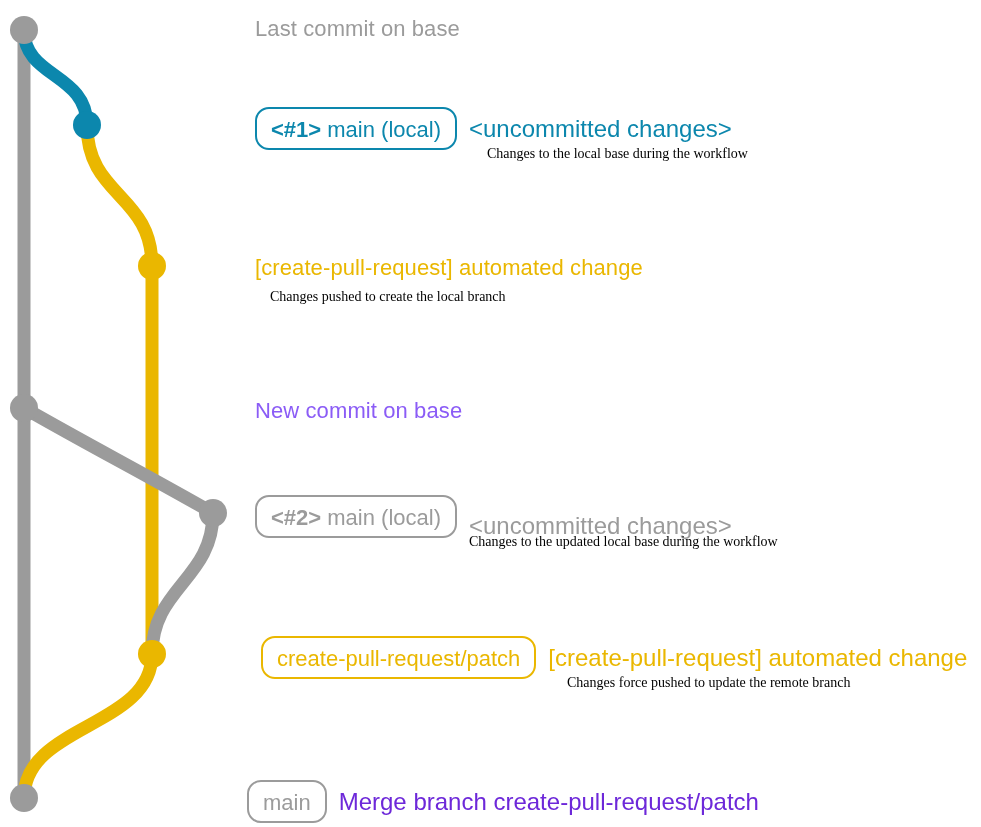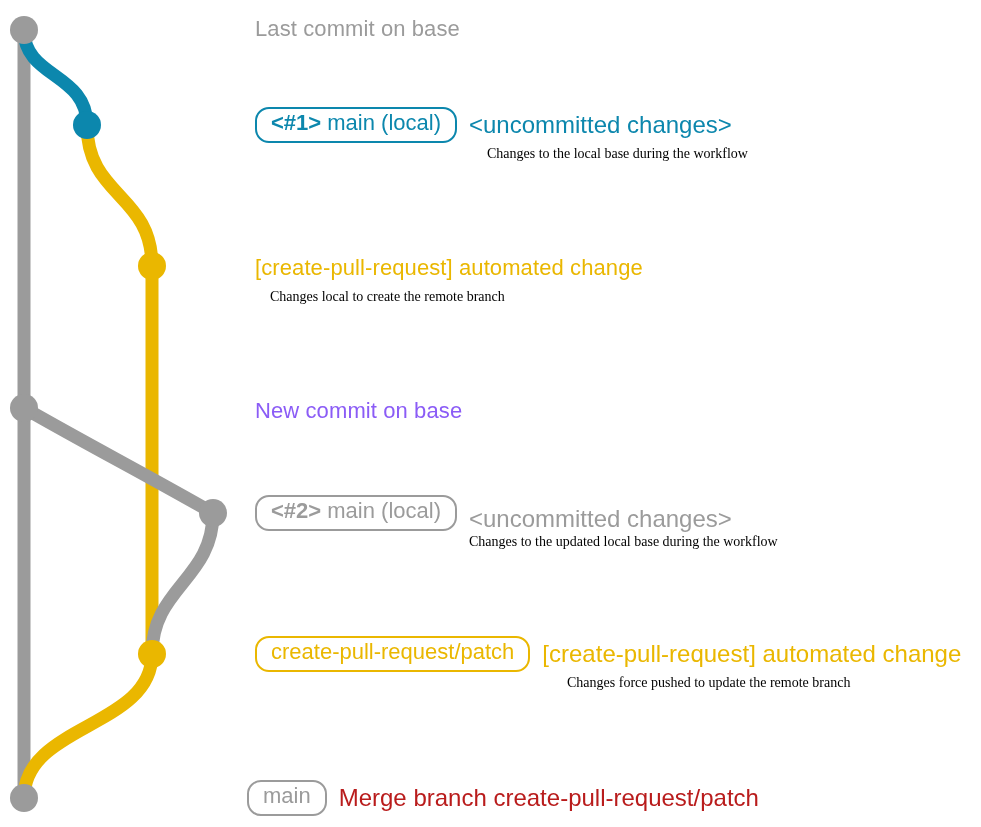--- a/index.html
+++ b/index.html
@@ -32,21 +32,21 @@
   .caption {
     font-family: "Liberation Sans", sans-serif;
     font-size: 22px;
     letter-spacing: 0.1px;
   }
   
   .pill {
     display: inline-block;
     border: 2px solid currentColor;
     border-radius: 14px;
-    padding: 3px 14px 7px 14px;
+    padding: 10px 14px 7px 14px;
     font-family: "Liberation Sans", sans-serif;
     font-size: 22px;
     line-height: 1;
     vertical-align: middle;
   }
   .pill b { font-weight: bold; }
   .pill span.reg { font-weight: normal; }
   .row {
     position: absolute;
     display: flex;
@@ -99,33 +99,33 @@
         <span class="caption" style="color: rgb(155, 155, 155); margin-left: 0px;">Last commit on base</span>
       </div>
       <div class="row" style="left: 255px; top: 107px;">
         <span class="pill" style="color: rgb(12, 135, 173);"><b>&lt;#1&gt;</b><span class="reg"> main (local)</span></span>
         <span class="subject" style="color: rgb(12, 135, 173);">&lt;uncommitted changes&gt;</span>
       </div>
       <div class="desc" style="left: 487px; top: 147px;">Changes to the local base during the workflow</div>
       <div class="row" style="left: 255px; top: 255px;">
         <span class="caption" style="color: rgb(234, 183, 0); margin-left: 0px;">[create-pull-request] automated change</span>
       </div>
-      <div class="desc" style="left: 270px; top: 290px;">Changes local to create the remote branch</div>
+      <div class="desc" style="left: 270px; top: 290px;">Changes pushed to create the local branch</div>
       <div class="row" style="left: 255px; top: 398px;">
         <span class="caption" style="color: #8b5cf6; margin-left: 0px;">New commit on base</span>
       </div>
       <div class="row" style="left: 255px; top: 495px; align-items: flex-end;">
         <span class="pill" style="color: rgb(155, 155, 155);"><b>&lt;#2&gt;</b><span class="reg"> main (local)</span></span>
         <span class="subject" style="color: rgb(155, 155, 155);">&lt;uncommitted changes&gt;</span>
       </div>
       <div class="desc" style="left: 469px; top: 535px;">Changes to the updated local base during the workflow</div>
-      <div class="row" style="left: 255px; top: 636px;">
+      <div class="row" style="left: 261px; top: 636px;">
         <span class="pill" style="color: rgb(234, 183, 0);"><span class="reg">create-pull-request/patch</span></span>
         <span class="subject" style="color: rgb(234, 183, 0);">[create-pull-request] automated change</span>
       </div>
       <div class="desc" style="left: 567px; top: 676px; text-align: center;">Changes force pushed to update the remote branch</div>
       <div class="row" style="left: 247px; top: 780px;">
         <span class="pill" style="color: rgb(155, 155, 155);"><span class="reg">main</span></span>
-        <span class="subject" style="color: #b91c1c;">Merge branch create-pull-request/patch</span>
+        <span class="subject" style="color: #6d28d9;">Merge branch create-pull-request/patch</span>
       </div>
     </div>
 
 </div>
 
 </body></html>

